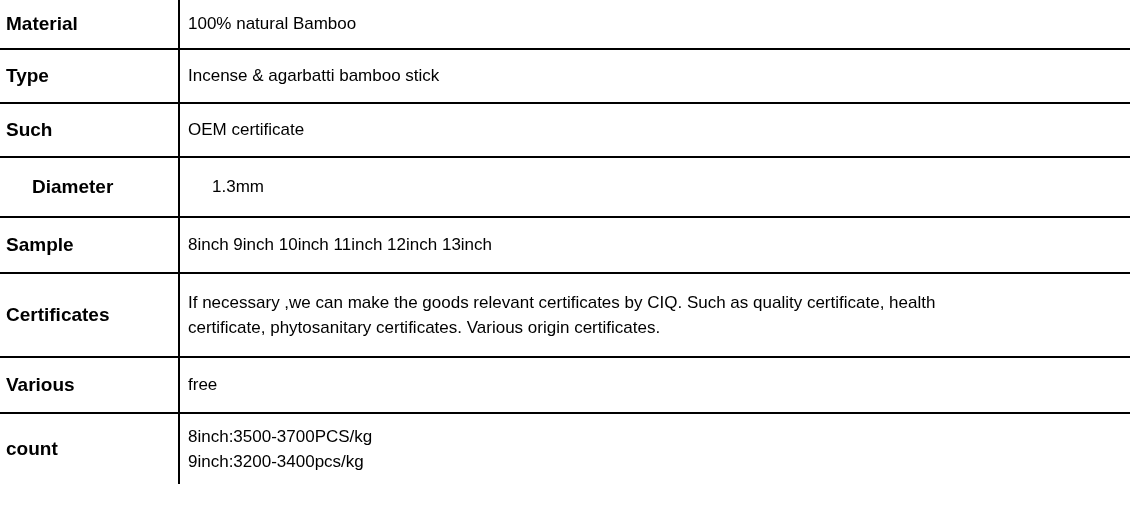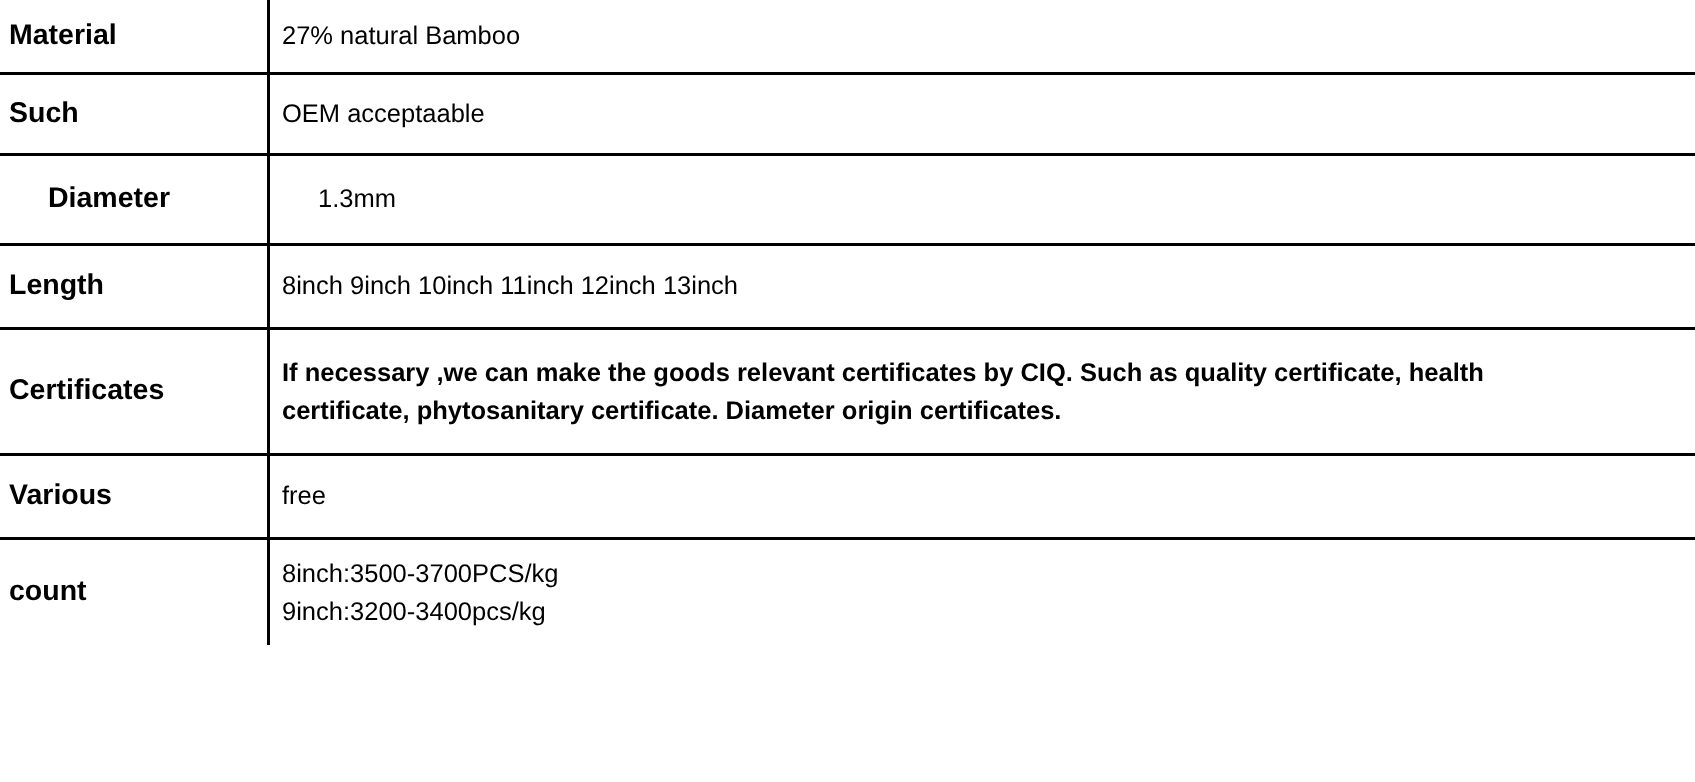--- a/index.html
+++ b/index.html
@@ -49,57 +49,63 @@
   
   tr.row-material td { height: 36px; }
   tr.row-type td { height: 40px; }
   tr.row-logo td { height: 40px; }
   tr.row-color td { height: 46px; }
   tr.row-diameter td { height: 46px; padding-left: 32px; }
   tr.row-length td { height: 42px; }
   tr.row-certificates td { height: 70px; }
   tr.row-sample td { height: 42px; }
   tr.row-count td { height: 58px; }
-  tr.row-certificates td.value-cell { line-height: 1.5; font-weight: bold; }
+  tr.row-certificates td.value-cell { line-height: 1.5; }
   tr.row-count td.value-cell { line-height: 1.5; }
 </style>
 </head>
 <body>
 
 <table class="spec-table">
   <tbody>
     <tr class="row-material">
       <td class="label-cell">Material</td>
       <td class="value-cell">
-        <span class="value-line">27% natural Bamboo</span>
+        <span class="value-line">100% natural Bamboo</span>
+      </td>
+    </tr>
+    <tr class="row-type">
+      <td class="label-cell">Type</td>
+      <td class="value-cell">
+        <span class="value-line">Incense &amp; agarbatti bamboo stick</span>
       </td>
     </tr>
     <tr class="row-logo">
       <td class="label-cell">Such</td>
       <td class="value-cell">
-        <span class="value-line">OEM acceptaable</span>
+        <span class="value-line">OEM certificate</span>
       </td>
     </tr>
     <tr class="row-diameter">
       <td class="label-cell">Diameter</td>
       <td class="value-cell">
         <span class="value-line">1.3mm</span>
       </td>
     </tr>
     <tr class="row-length">
-      <td class="label-cell">Length</td>
+      <td class="label-cell">Sample</td>
       <td class="value-cell">
         <span class="value-line">8inch 9inch 10inch 11inch 12inch 13inch</span>
       </td>
     </tr>
     <tr class="row-certificates">
       <td class="label-cell">Certificates</td>
       <td class="value-cell">
         <span class="value-line">If necessary ,we can make the goods relevant certificates by CIQ. Such as quality certificate, health</span>
-        <span class="value-line">certificate, phytosanitary certificate. Diameter origin certificates.</span>
+        <span class="value-line">certificate, phytosanitary certificates. Various origin certificates.</span>
       </td>
     </tr>
     <tr class="row-sample">
       <td class="label-cell">Various</td>
       <td class="value-cell">
         <span class="value-line">free</span>
       </td>
     </tr>
     <tr class="row-count">
       <td class="label-cell">count</td>

